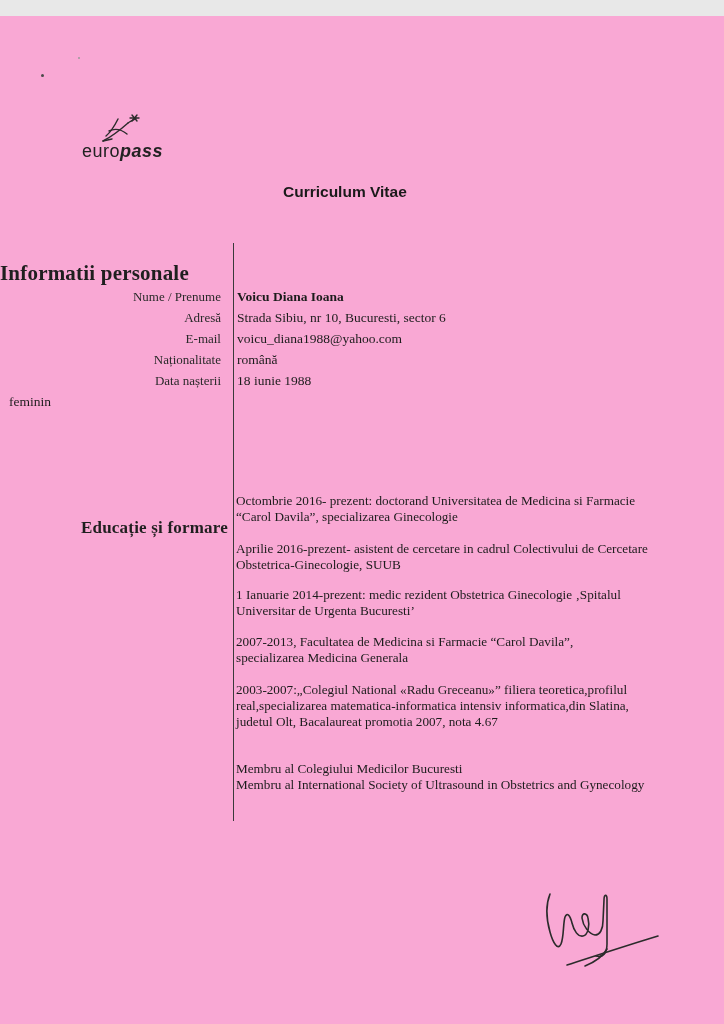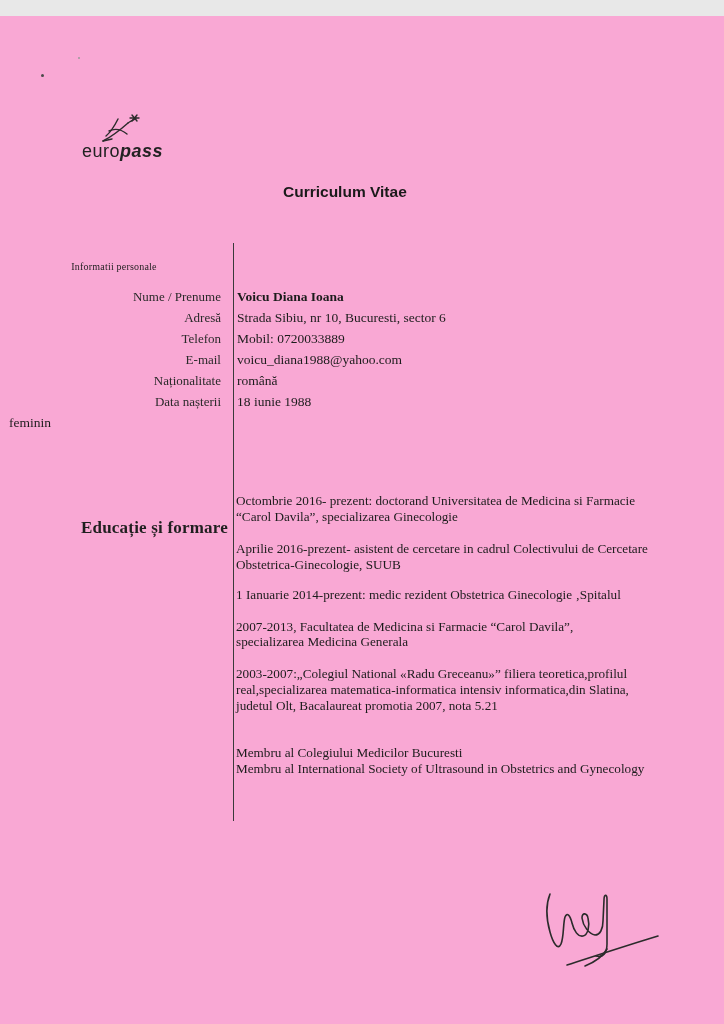--- a/index.html
+++ b/index.html
@@ -53,23 +53,23 @@
     height: 578px;
     background: #3a3a3a;
   }
 
   
   .section-heading-personal {
     position: absolute;
     left: 0;
     top: 245px;
     width: 228px;
-    text-align: center;
-    font-weight: normal;
-    font-size: 10px;
+    text-align: left;
+    font-weight: bold;
+    font-size: 21px;
     letter-spacing: 0.2px;
   }
 
   
   .fields { position: absolute; left: 0; top: 270px; width: 724px; }
   .field-row { display: flex; height: 21px; line-height: 21px; }
   .field-label {
     width: 228px;
     text-align: right;
     padding-right: 7px;
@@ -146,24 +146,20 @@
   <div class="fields">
     <div class="field-row">
       <div class="field-label">Nume / Prenume</div>
       <div class="field-value bold">Voicu Diana Ioana</div>
     </div>
     <div class="field-row">
       <div class="field-label">Adresă</div>
       <div class="field-value">Strada Sibiu, nr 10, Bucuresti, sector 6</div>
     </div>
     <div class="field-row">
-      <div class="field-label">Telefon</div>
-      <div class="field-value">Mobil: 0720033889</div>
-    </div>
-    <div class="field-row">
       <div class="field-label">E-mail</div>
       <div class="field-value">voicu_diana1988@yahoo.com</div>
     </div>
     <div class="field-row">
       <div class="field-label">Naționalitate</div>
       <div class="field-value">română</div>
     </div>
     <div class="field-row">
       <div class="field-label">Data nașterii</div>
       <div class="field-value">18 iunie 1988</div>
@@ -179,29 +175,30 @@
     <div class="edu-entry">
       <div>Octombrie 2016- prezent: doctorand Universitatea de Medicina si Farmacie</div>
       <div>“Carol Davila”, specializarea Ginecologie</div>
     </div>
     <div class="edu-entry gap-small">
       <div>Aprilie 2016-prezent- asistent de cercetare in cadrul Colectivului de Cercetare</div>
       <div>Obstetrica-Ginecologie, SUUB</div>
     </div>
     <div class="edu-entry">
       <div>1 Ianuarie 2014-prezent: medic rezident Obstetrica Ginecologie ‚Spitalul</div>
+      <div>Universitar de Urgenta Bucuresti’</div>
     </div>
     <div class="edu-entry">
       <div>2007-2013, Facultatea de Medicina si Farmacie “Carol Davila”,</div>
       <div>specializarea Medicina Generala</div>
     </div>
     <div class="edu-entry">
       <div>2003-2007:„Colegiul National «Radu Greceanu»” filiera teoretica,profilul</div>
       <div>real,specializarea matematica-informatica intensiv informatica,din Slatina,</div>
-      <div>judetul Olt, Bacalaureat promotia 2007,  nota 5.21</div>
+      <div>judetul Olt, Bacalaureat promotia 2007,  nota 4.67</div>
     </div>
     <div class="edu-memberships">
       <div>Membru al Colegiului Medicilor Bucuresti</div>
       <div>Membru al International Society of Ultrasound in Obstetrics and Gynecology</div>
     </div>
   </div>
 
   <svg class="signature" width="135" height="90" viewBox="0 0 135 90" fill="none">
     <g stroke="#2b2b2b" stroke-width="1.6" stroke-linecap="round" fill="none">
       <path d="M13,7 C9,17 9,31 13,45 C16,56 21,64 24,57 C27,50 26,36 28,30 C30,25 33,28 35,36 C37,44 41,50 46,49 C51,48 53,39 51,31 C50,26 45,25 45,31 C46,39 52,47 58,48 C63,48 66,42 66,34 L67,13 C67,7 70,7 70,12 L70,57 C70,66 66,71 59,69"></path>

